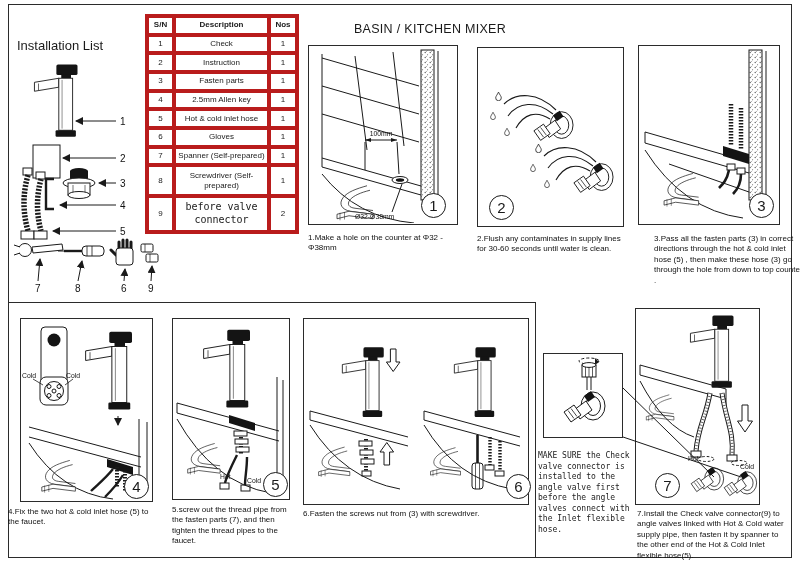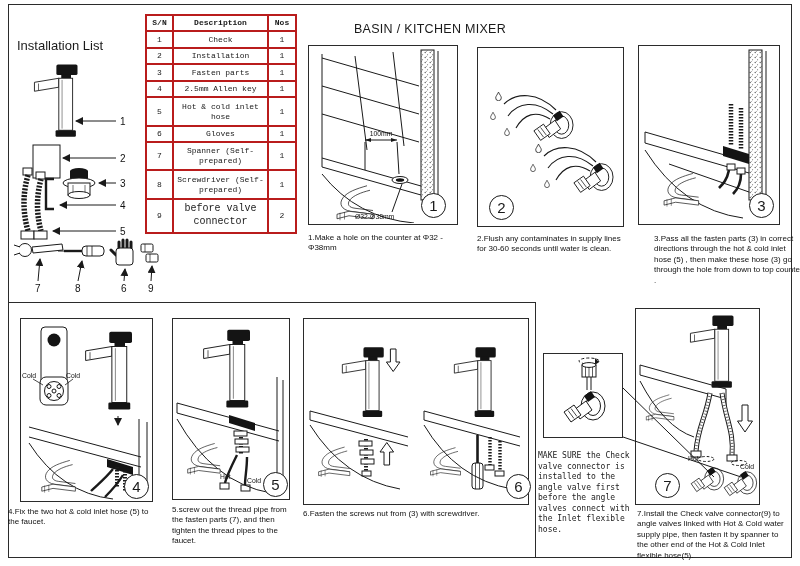--- a/index.html
+++ b/index.html
@@ -9,21 +9,21 @@
     font-family:"Liberation Sans", sans-serif; color:#1a1a1a;
   }
   .abs { position:absolute; }
   .outer-border { position:absolute; left:8px; top:4px; width:784px; height:554px;
     border:1.2px solid #2b2b2b; }
   .page-title { position:absolute; left:300px; top:14px; width:260px; text-align:center;
     font-size:12.5px; font-weight:normal; letter-spacing:.3px; }
   .install-title { position:absolute; left:17px; top:38px; font-size:13px; }
   .parts-table { position:absolute; left:145px; top:14px; width:150px; height:220px;
     border-collapse:collapse; font-size:8px; text-align:center; table-layout:fixed; }
-  .parts-table th, .parts-table td { border:2px solid #b91c1c; padding:1px 2px; line-height:1.25;font-family:Liberation Mono, monospace; }
+  .parts-table th, .parts-table td { border:4px solid #b91c1c; padding:1px 2px; line-height:1.25; }
   .parts-table th { font-weight:bold; }
   .col-sn { width:27px; } .col-desc { width:95px; } .col-nos { width:28px; }
   .mono { font-family:"DejaVu Sans Mono", monospace; }
   .desc-9 { font-size:10px; line-height:1.15; }
   .pbox { position:absolute; border:1.2px solid #2b2b2b; background:#fff; }
   .pbox svg { display:block; }
   .caption { position:absolute; margin:0; font-size:8px; line-height:1.3; color:#111; }
   .cnum { position:absolute; width:25px; height:25px; border:1.4px solid #1a1a1a; border-radius:50%;
     background:#fff; display:flex; align-items:center; justify-content:center; font-size:15px; }
   .note-text { position:absolute; left:538px; top:443px; width:93px;
@@ -191,21 +191,21 @@
     <th>Description</th>
     <th>Nos</th>
   </tr>
   <tr>
     <td>1</td>
     <td>Check</td>
     <td>1</td>
   </tr>
   <tr>
     <td>2</td>
-    <td>Installation</td>
+    <td>Instruction</td>
     <td>1</td>
   </tr>
   <tr>
     <td>3</td>
     <td>Fasten parts</td>
     <td>1</td>
   </tr>
   <tr>
     <td>4</td>
     <td>2.5mm Allen key</td>

